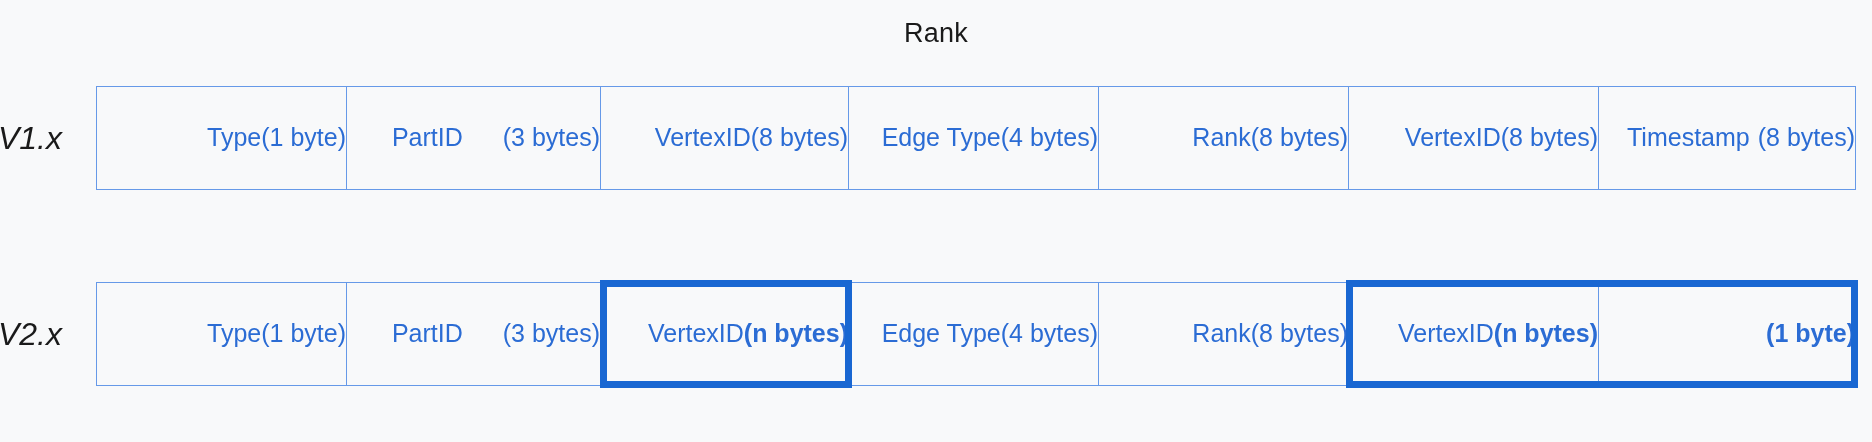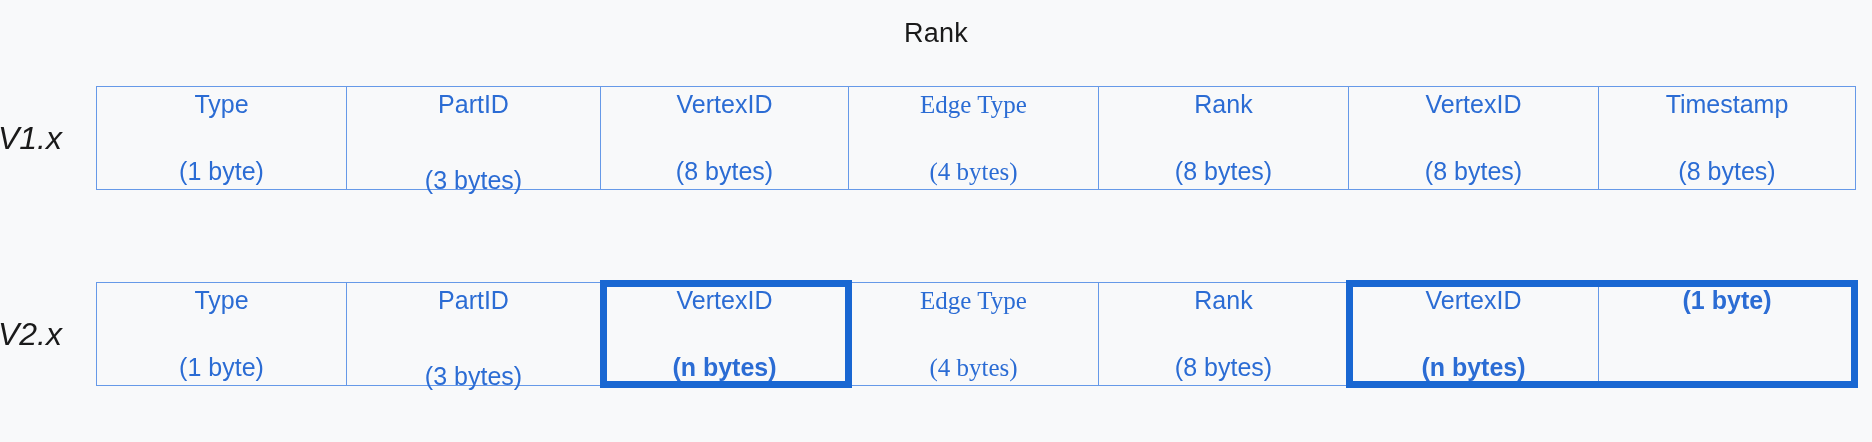--- a/index.html
+++ b/index.html
@@ -60,44 +60,44 @@
   .cells {
     position: absolute;
     inset: 0;
     display: flex;
     box-sizing: border-box;
     border: 1.6px solid #6699e8;
   }
   .cell {
     box-sizing: border-box;
     display: flex;
-    flex-direction: column;
+    flex-direction: row;
     align-items: center;
-    justify-content: space-between;
+    justify-content: flex-end;
     border-right: 1.6px solid #6699e8;
     color: #2b6cd4;
     font-size: 25px;
     line-height: 1.42;
     position: relative;
   }
-  .cell:last-child { border-right: none; }
+  .cell:last-child { border-right: none; gap: 8px; }
 
   .cell .line1,
   .cell .line2 {
     white-space: nowrap;
   }
   .cell.bold-text .line2 { font-weight: bold; }
   .cell.bold-text-all .line1,
   .cell.bold-text-all .line2 { font-weight: bold; }
 
   
   .w-type      { flex: 0 0 250px; }
   .w-partid    { flex: 0 0 254px; gap: 40px; }
   .w-vertexid  { flex: 0 0 248px; }
-  .w-edgetype  { flex: 0 0 250px; font-family: Liberation Serif, serif; }
+  .w-edgetype  { flex: 0 0 250px; }
   .w-rank      { flex: 0 0 250px; }
   .w-vertexid2 { flex: 0 0 250px; }
   .w-last      { flex: 1 1 auto; }
 
   
   .highlight {
     position: absolute;
     box-sizing: border-box;
     border: 7px solid #1967d2;
     pointer-events: none;

